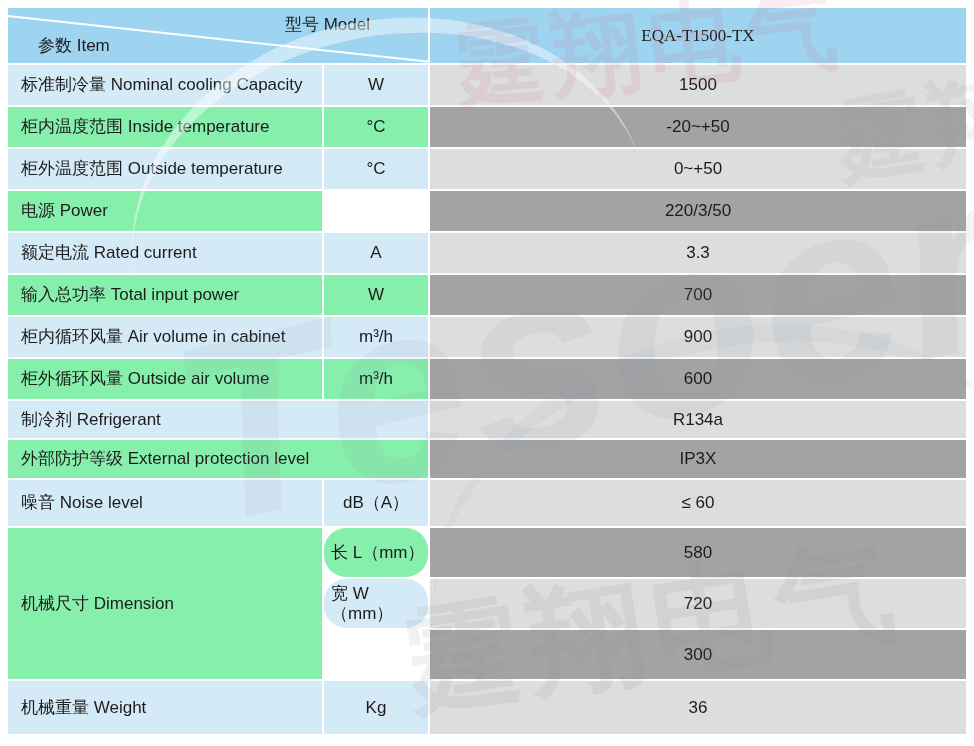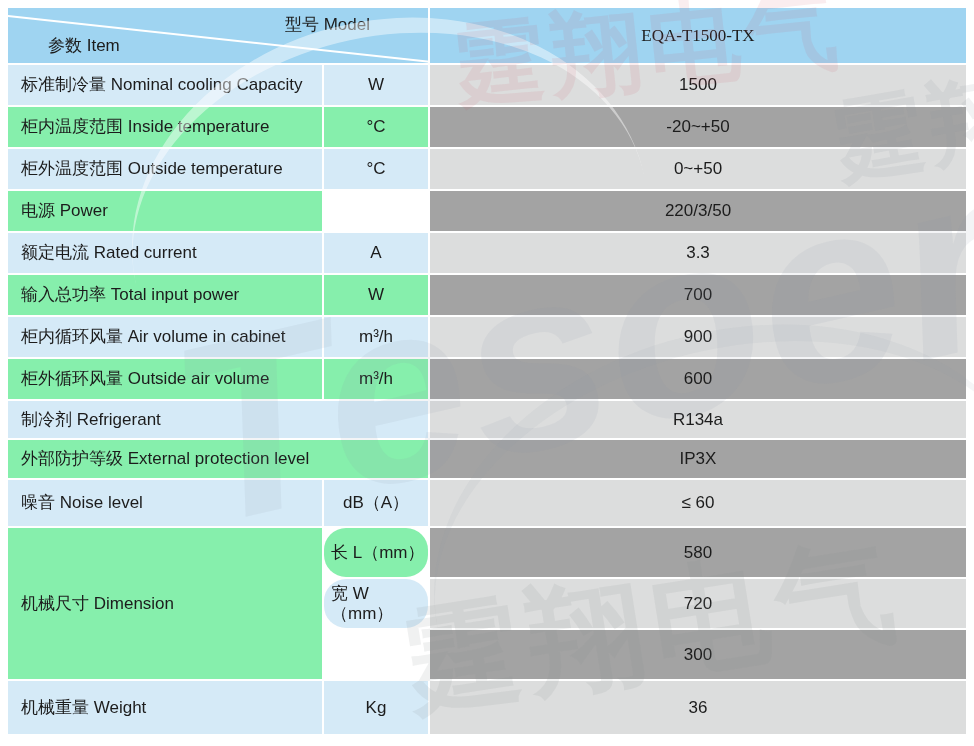--- a/index.html
+++ b/index.html
@@ -52,21 +52,21 @@
     background: #ffffff;
     transform: rotate(6.2deg);
     transform-origin: left top;
   }
   .hdr-model {
     position: absolute;
     right: 58px; top: 7px;
   }
   .hdr-item {
     position: absolute;
-    left: 40px; bottom: 7px;
+    left: 30px; bottom: 7px;
   }
 
   .span2 { grid-column: 1 / 3; }
   .dim-label { grid-area: 13 / 1 / 16 / 2; }
 
   
   .wm-layer { position: absolute; inset: 0; pointer-events: none; }
   .wm {
     position: absolute;
     font-weight: bold;

